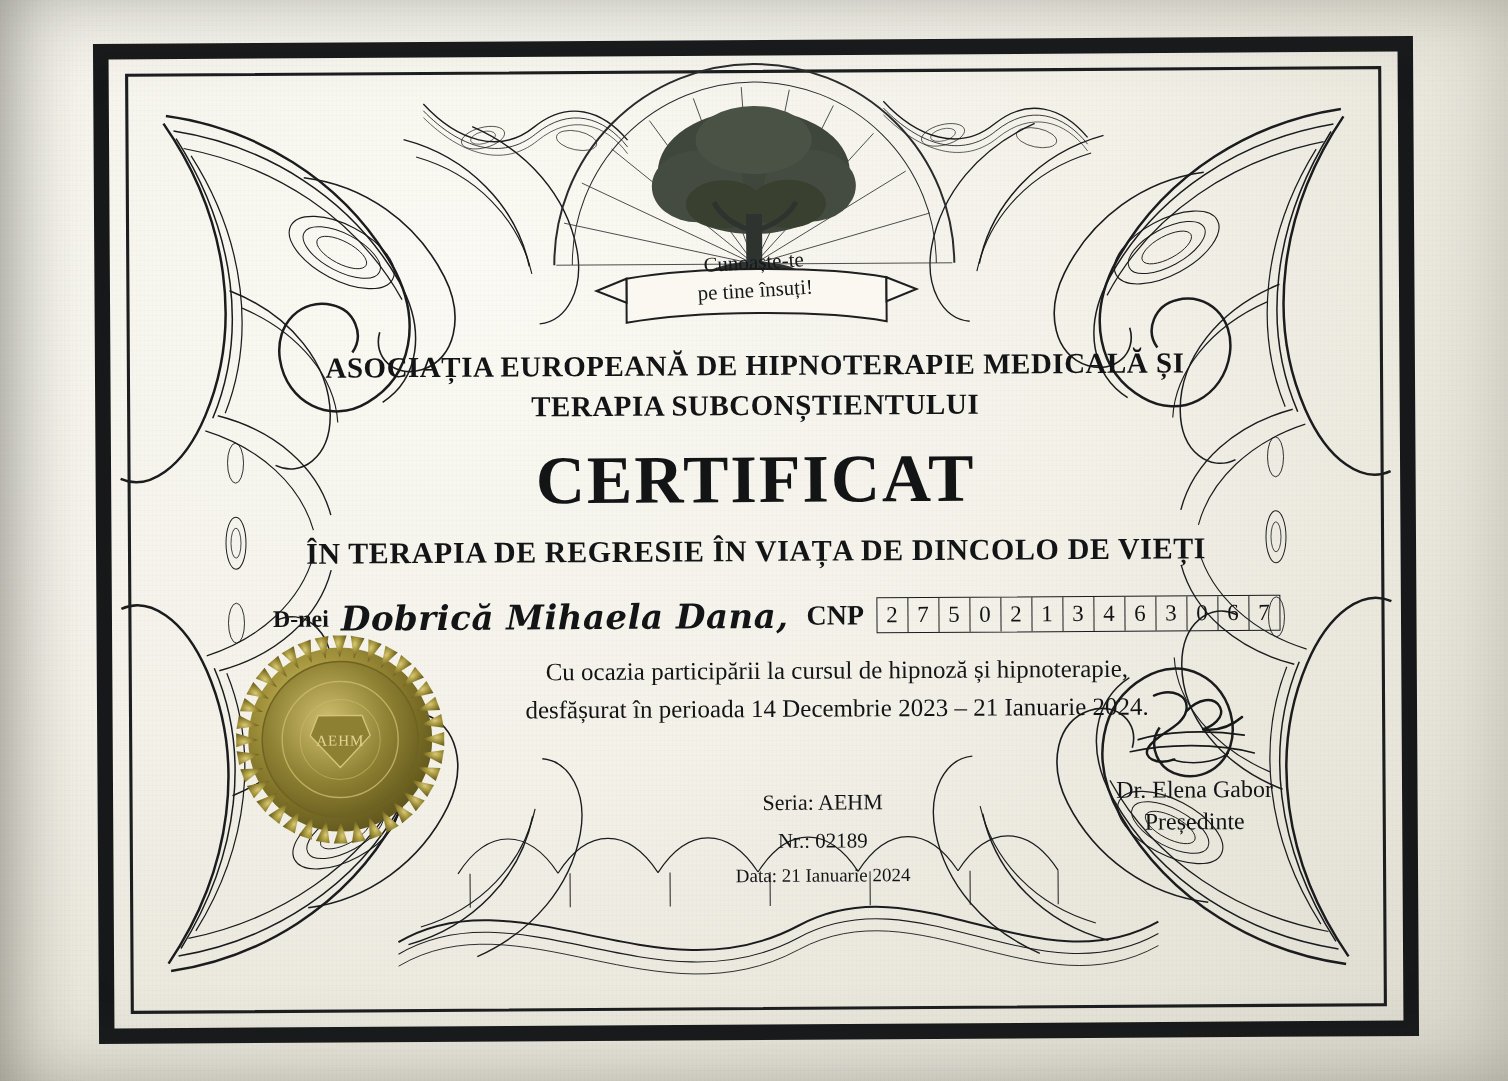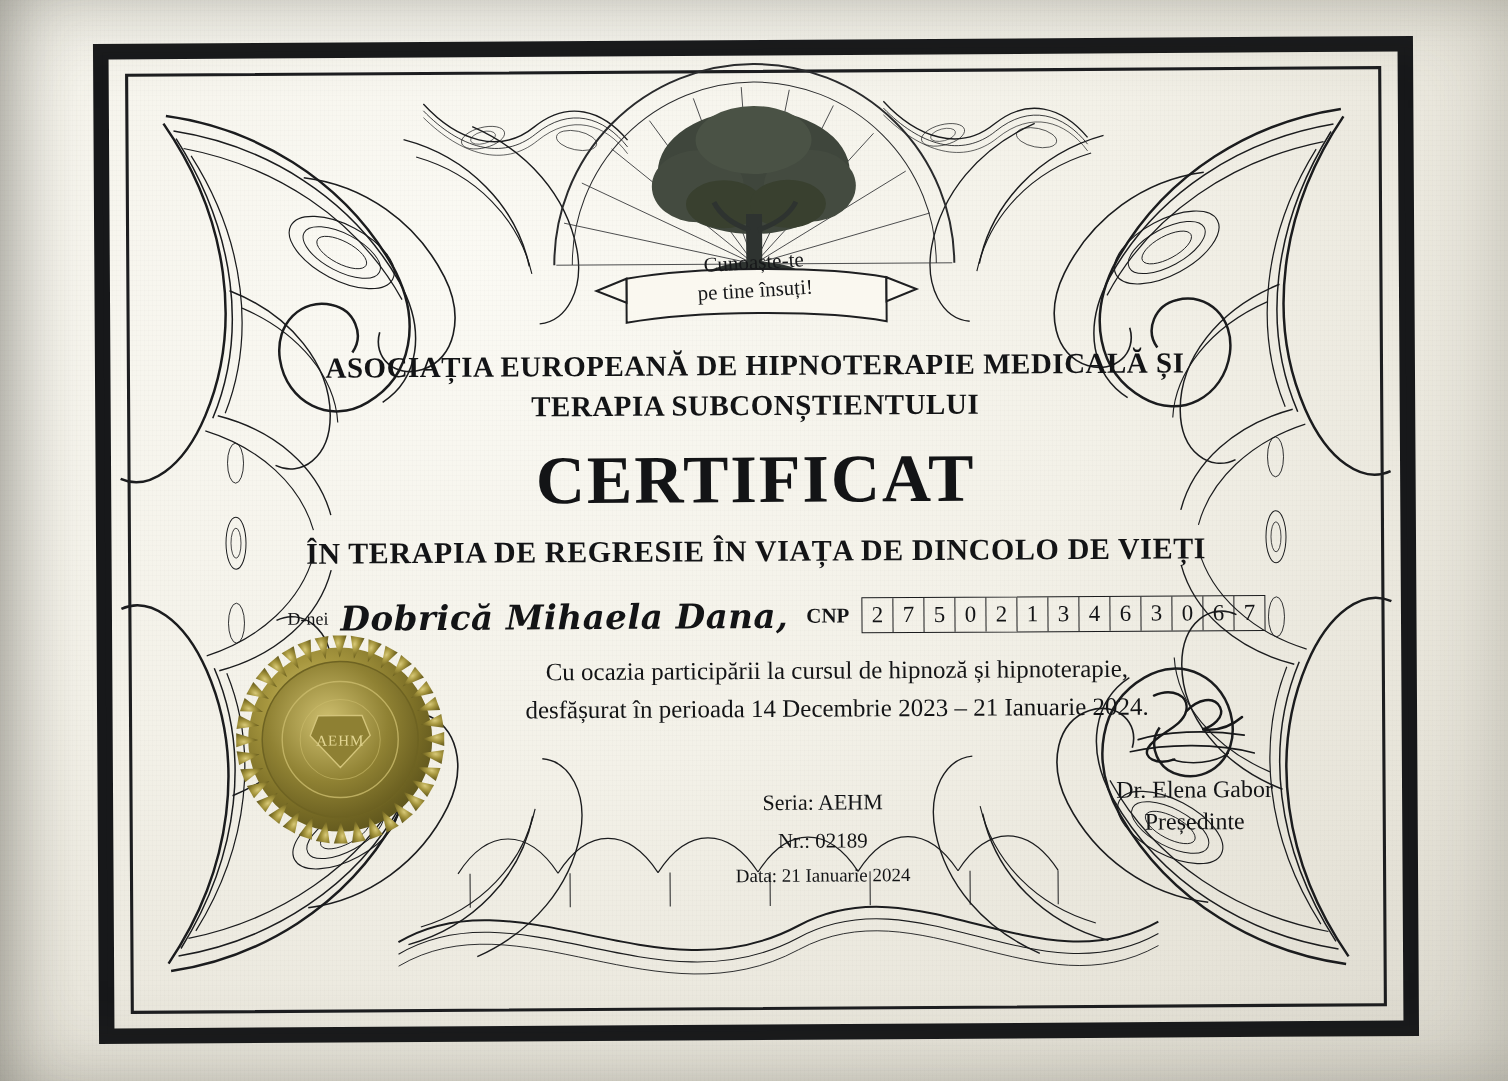--- a/index.html
+++ b/index.html
@@ -158,33 +158,33 @@
     position: absolute;
     left: 150px;
     right: 110px;
     top: 556px;
     display: flex;
     align-items: center;
     justify-content: center;
     gap: 12px;
   }
   .dnei {
-    font-size: 18px;
-    font-weight: normal;
+    font-size: 24px;
+    font-weight: bold;
   }
   .holder-name {
     font-family: "DejaVu Serif", serif;
     font-style: italic;
     font-weight: bold;
     font-size: 34px;
     letter-spacing: 0.5px;
     white-space: nowrap;
   }
   .cnp-label {
-    font-size: 21px;
+    font-size: 28px;
     font-weight: bold;
     margin-left: 6px;
     text-align: center;
   }
   .cnp-boxes {
     display: flex;
     border: 1.6px solid #1a1b1d;
   }
   .cnp-boxes span {
     width: 30px;

